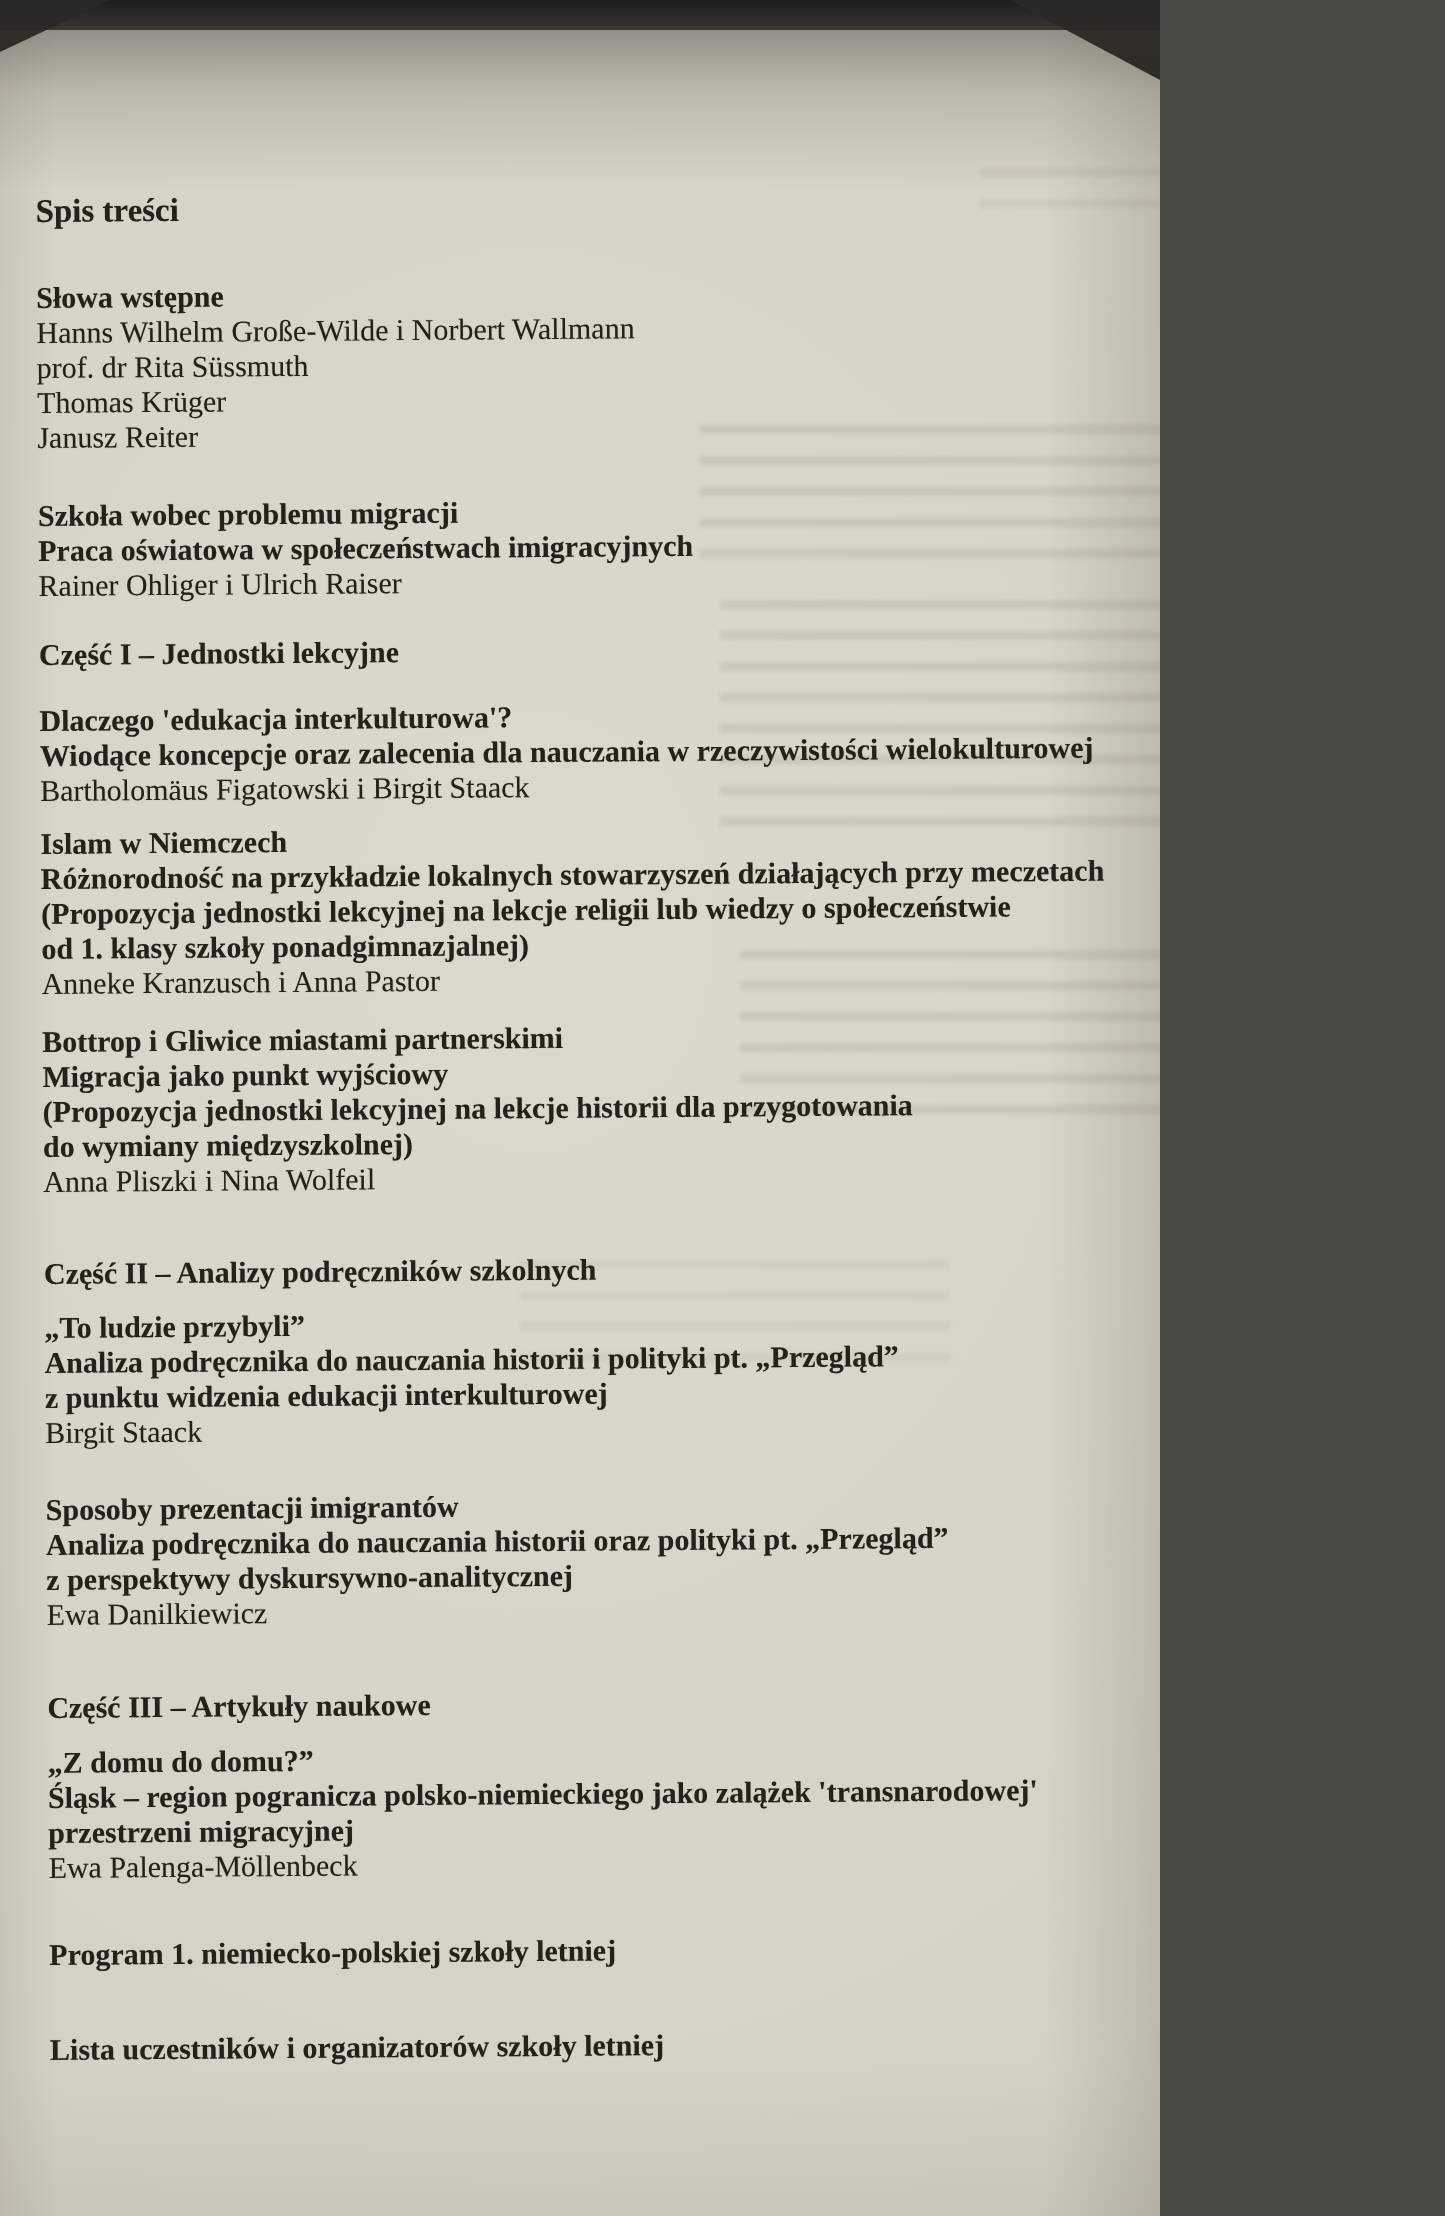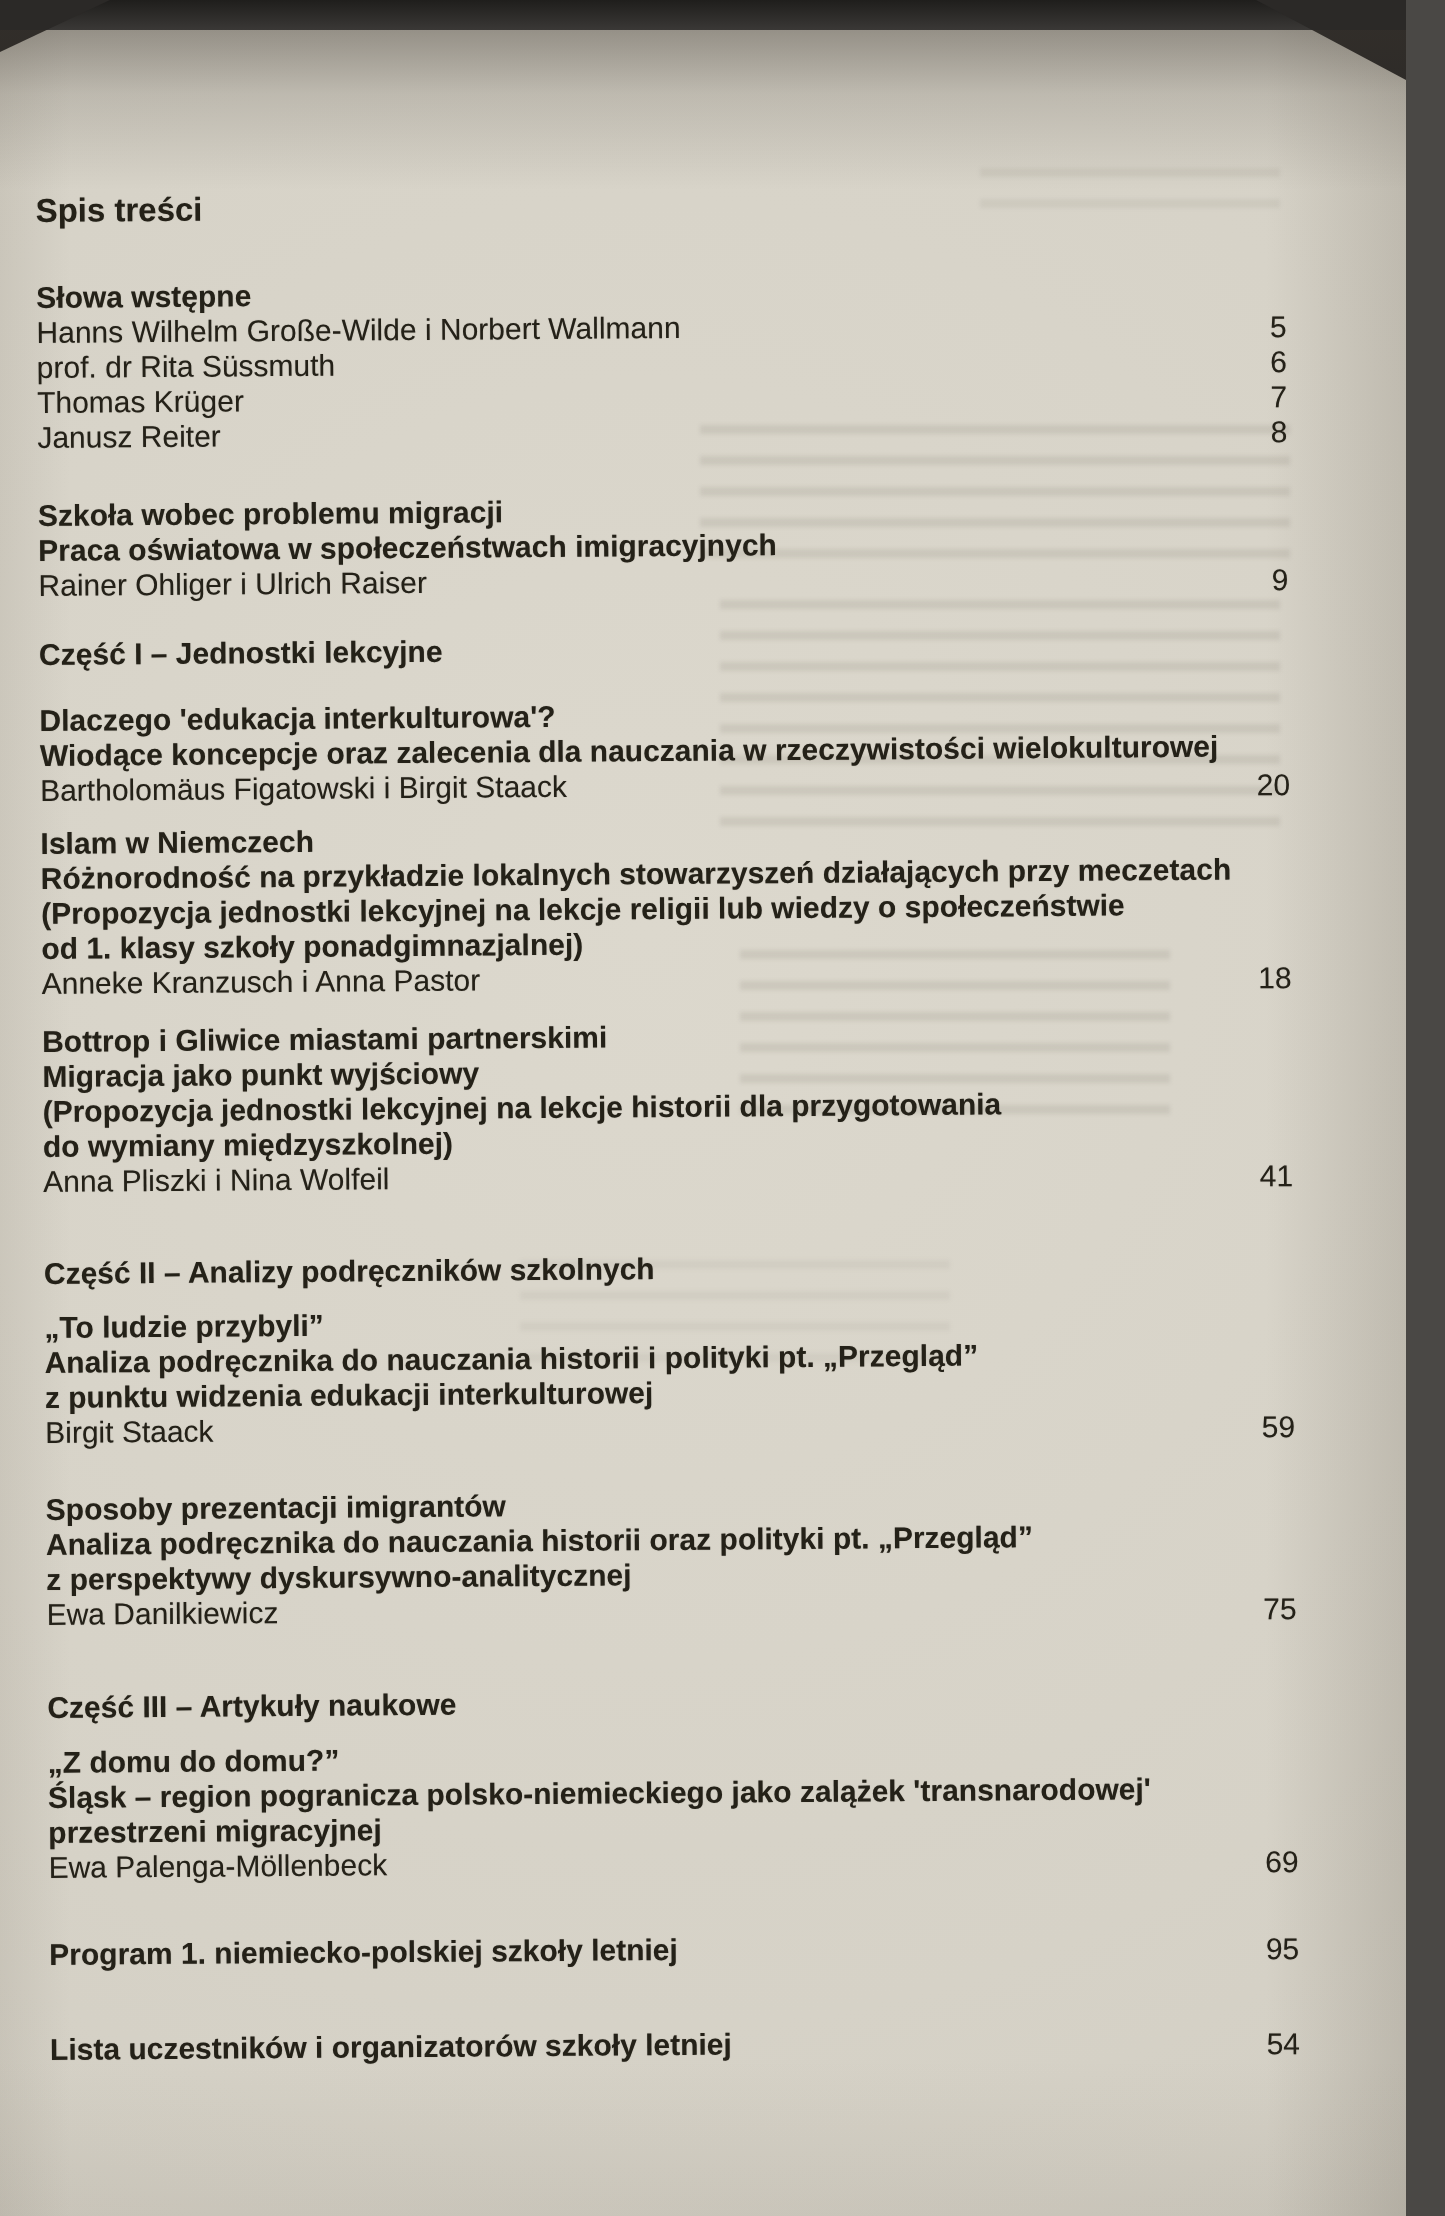--- a/index.html
+++ b/index.html
@@ -2,24 +2,24 @@
 <html><head>
 <meta charset="utf-8">
 <style>
   html, body {
     margin: 0;
     padding: 0;
     background: #4a4845;
   }
   .photo {
     position: relative;
-    width: 1406px;
+    width: 1160px;
     height: 2216px;
     overflow: hidden;
-    font-family: Liberation Sans, sans-serif;
+    font-family: Liberation Serif, serif;
     color: #242118;
     background:
       linear-gradient(to right, rgba(125,117,104,0.14) 0%, rgba(125,117,104,0) 5%, rgba(125,117,104,0) 90%, rgba(105,98,86,0.22) 100%),
       linear-gradient(to bottom, rgba(0,0,0,0) 0%, rgba(0,0,0,0) 93%, rgba(120,112,100,0.12) 100%),
       radial-gradient(140% 90% at 46% 42%, #dcd8cd 0%, #d6d2c7 55%, #cfcbc0 100%);
   }
   .top-strip {
     position: absolute;
     top: 0; left: 0;
     width: 100%; height: 30px;

